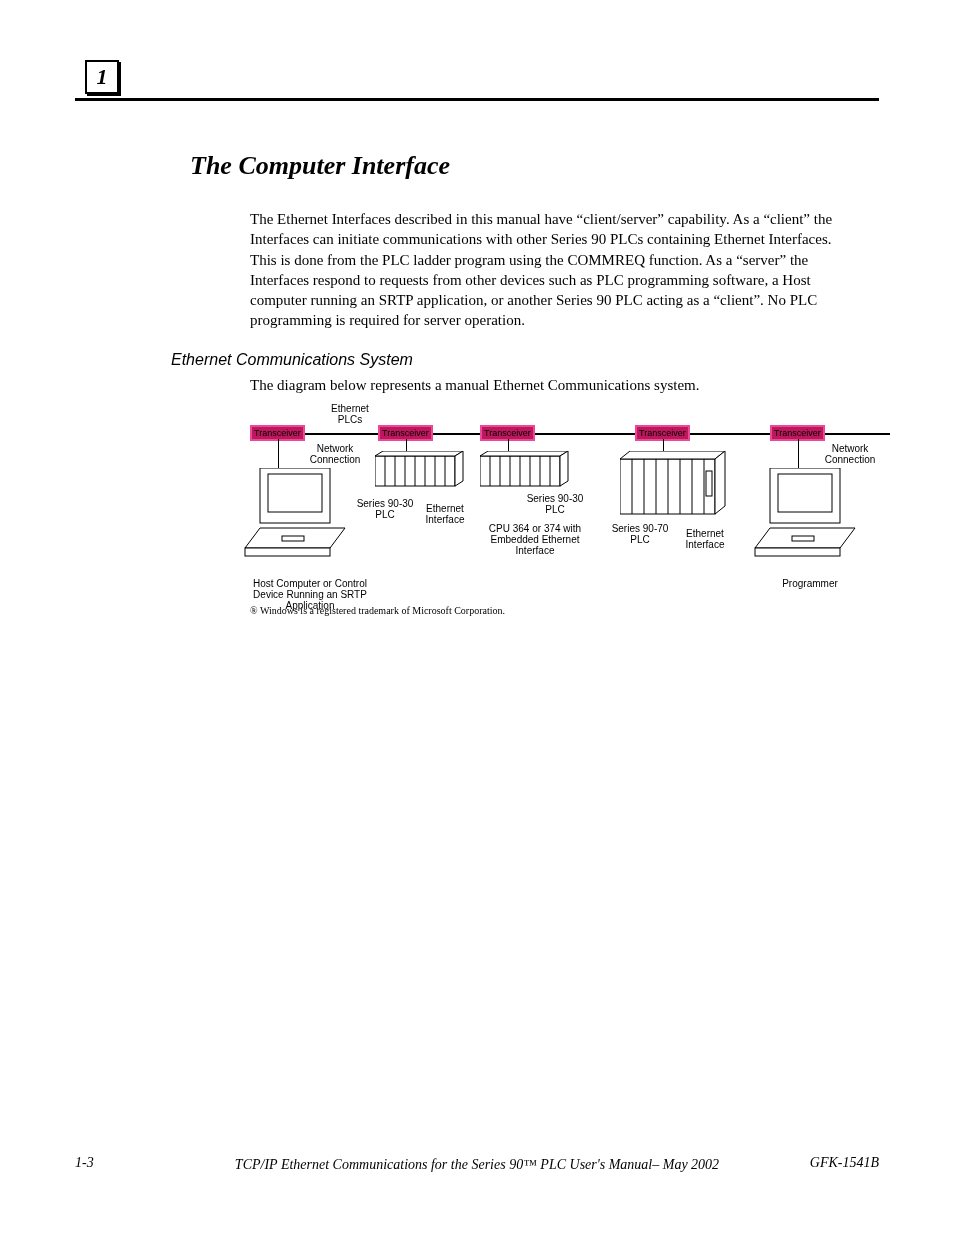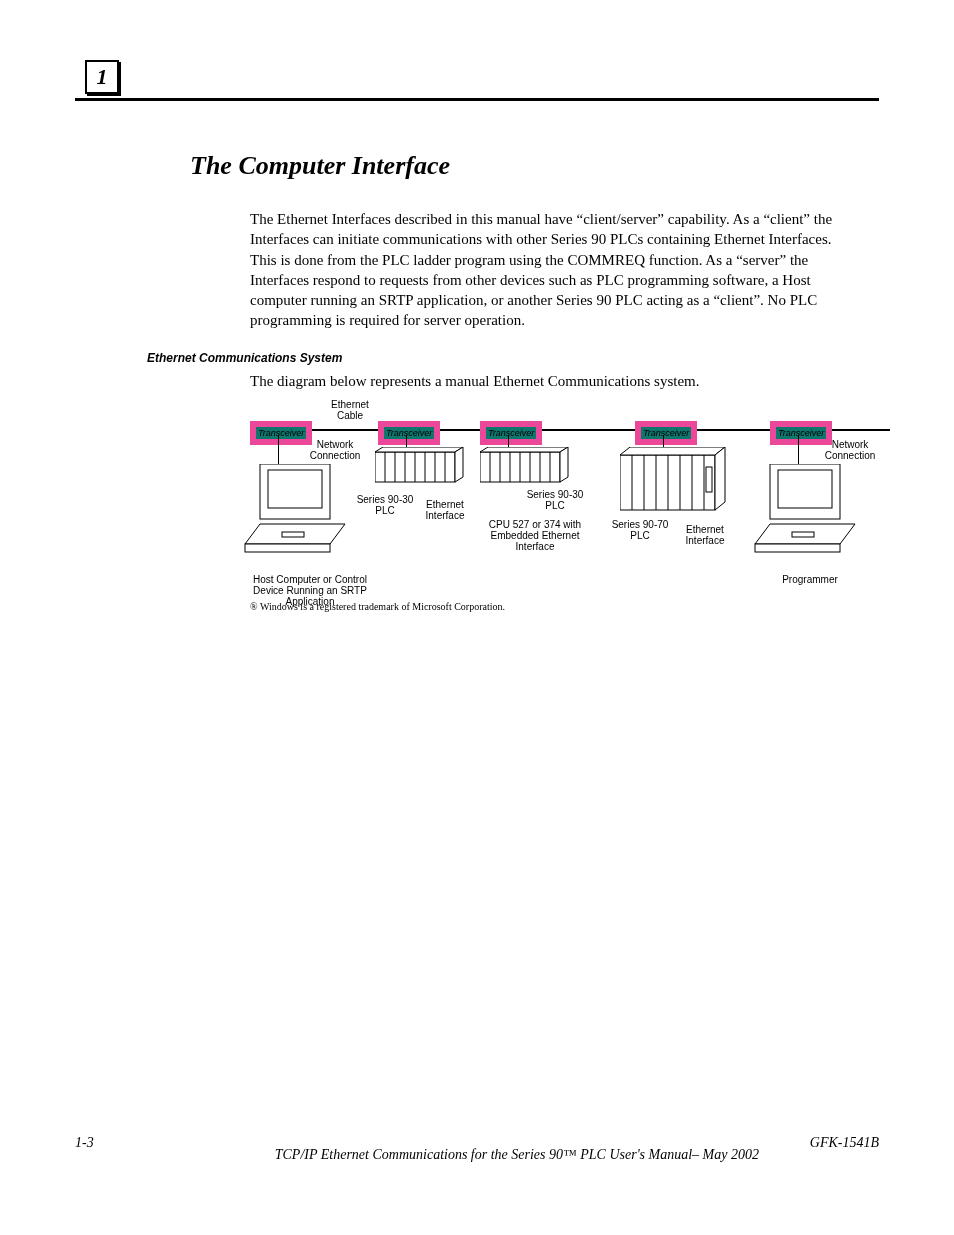--- a/index.html
+++ b/index.html
@@ -42,25 +42,25 @@
     font-family: "Times New Roman", serif;
     margin: 0 0 28px 115px;
   }
   .body-text {
     font-size: 15px;
     line-height: 1.35;
     margin: 0 20px 18px 175px;
     font-family: "Times New Roman", serif;
   }
   .sub-title {
-    font-size: 12px;
+    font-size: 16px;
     font-style: italic;
-    font-weight: bold;
+    font-weight: normal;
     font-family: Arial, Helvetica, sans-serif;
-    margin: 20px 0 6px 72px;
+    margin: 20px 0 6px 96px;
   }
   .diagram-wrap {
     margin: 8px 0 0 175px;
     width: 640px;
     position: relative;
     font-family: Arial, Helvetica, sans-serif;
     font-size: 10px;
     text-align: center;
   }
   .cable-label {
@@ -72,25 +72,24 @@
   .cable-line {
     position: absolute;
     top: 30px;
     left: 0;
     right: 0;
     border-top: 2px solid #000;
   }
   .trans-box {
     position: absolute;
     top: 22px;
-    border: 6px solid #ec4899;
-    background: #0f766e;
+    border: 2px solid #ec4899;
+    background: #be185d;
     padding: 1px 2px;
     font-size: 9px;
-    font-style: italic;
   }
   .drop-line {
     position: absolute;
     width: 0;
     border-left: 1px solid #000;
   }
   .dlabel {
     position: absolute;
     width: 90px;
   }
@@ -107,41 +106,41 @@
   }
   .footer {
     position: absolute;
     bottom: 60px;
     left: 75px;
     right: 75px;
     font-family: "Times New Roman", serif;
     font-size: 14px;
   }
   .footer .pg { float: left; font-style: italic; }
-  .footer .mid { text-align: right; font-style: italic; margin: 12px 120px; }
+  .footer .mid { text-align: center; font-style: italic; margin: 2px 120px; }
   .footer .doc { float: right; font-style: italic; text-align: right; }
 </style>
 </head>
 <body>
 
 <div class="page">
   <div class="chapter-box">
     <span>1</span>
   </div>
   <hr class="top-rule">
 
   <h1 class="section-title">The Computer Interface</h1>
 
   <p class="body-text">The Ethernet Interfaces described in this manual have “client/server” capability.  As a “client” the Interfaces can initiate communications with other Series 90 PLCs containing Ethernet Interfaces.  This is done from the PLC ladder program using the COMMREQ function.  As a “server” the Interfaces respond to requests from other devices such as PLC programming software, a Host computer running an SRTP  application, or another Series 90 PLC acting as a “client”.  No PLC programming is required for server operation.</p>
 
   <h2 class="sub-title">Ethernet Communications System</h2>
   <p class="body-text" style="margin-bottom:4px;">The diagram below represents a manual Ethernet Communications system.</p>
 
   <div class="diagram-wrap">
-    <div class="cable-label">Ethernet Cable</div>
+    <div class="cable-label">Ethernet PLCs</div>
     <div class="cable-line"></div>
 
     <div class="trans-box" style="left:0px;">Transceiver</div>
     <div class="trans-box" style="left:128px;">Transceiver</div>
     <div class="trans-box" style="left:230px;">Transceiver</div>
     <div class="trans-box" style="left:385px;">Transceiver</div>
     <div class="trans-box" style="left:520px;">Transceiver</div>
 
     <div class="drop-line" style="left:28px;  top:36px; height:30px;"></div>
     <div class="drop-line" style="left:156px; top:36px; height:14px;"></div>
@@ -188,21 +187,21 @@
         <line x1="30" y1="5" x2="30" y2="35" stroke="#000"></line>
           <line x1="40" y1="5" x2="40" y2="35" stroke="#000"></line>
         <line x1="50" y1="5" x2="50" y2="35" stroke="#000"></line>
           <line x1="60" y1="5" x2="60" y2="35" stroke="#000"></line>
         <line x1="70" y1="5" x2="70" y2="35" stroke="#000"></line>
         <polygon points="0,5 8,0 88,0 80,5" fill="#fff" stroke="#000"></polygon>
         <polygon points="80,5 88,0 88,30 80,35" fill="#fff" stroke="#000"></polygon>
       </svg>
     </div>
     <div class="dlabel" style="left:270px; top:90px; width:70px;">Series 90-30 PLC</div>
-    <div class="dlabel" style="left:235px; top:120px; width:100px;">CPU 527 or 374 with Embedded Ethernet Interface</div>
+    <div class="dlabel" style="left:235px; top:120px; width:100px;">CPU 364 or 374 with Embedded Ethernet Interface</div>
 
     <div class="device-plc" style="left:370px; top:48px;">
       <svg width="110" height="70">
         <rect x="0" y="8" width="95" height="55" fill="#fff" stroke="#000"></rect>
         <line x1="12" y1="8" x2="12" y2="63" stroke="#000"></line>
           <line x1="24" y1="8" x2="24" y2="63" stroke="#000"></line>
         <line x1="36" y1="8" x2="36" y2="63" stroke="#000"></line>
           <line x1="48" y1="8" x2="48" y2="63" stroke="#000"></line>
         <line x1="60" y1="8" x2="60" y2="63" stroke="#000"></line>
           <line x1="72" y1="8" x2="72" y2="63" stroke="#000"></line>

